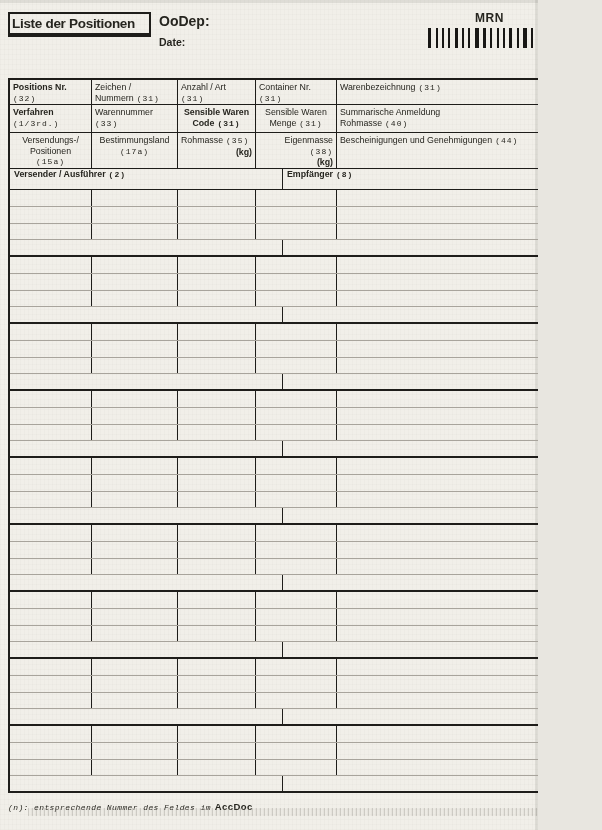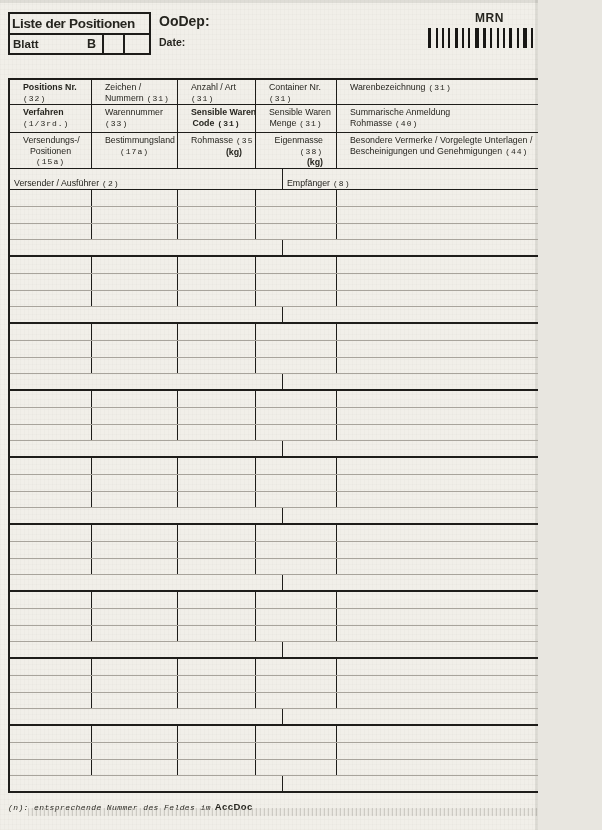--- a/index.html
+++ b/index.html
@@ -30,31 +30,31 @@
   .datel{position:absolute;left:159px;top:36px;font-weight:bold;font-size:10.5px;}
   .mrn{position:absolute;left:428px;top:11px;font-weight:bold;font-size:12px;letter-spacing:.5px;margin-left:47px;}
   .barcode{position:absolute;left:428px;top:28px;width:174px;height:20px;}
   .barcode .bar{position:absolute;top:0;height:20px;background:#181715;}
   
   .postable{position:absolute;left:8px;top:78px;width:582px;border:2px solid var(--ink);box-sizing:border-box;}
   .hrow{display:grid;grid-template-columns:82px 86px 78px 81px 1fr;box-sizing:border-box;border-bottom:1.5px solid var(--ink);}
   .hrow.r1{height:25px;}
   .hrow.r2{height:28px;}
   .hrow.r3{height:36px;}
-  .hc{padding:2px 13px;box-sizing:border-box;overflow:hidden;}
+  .hc{padding:2px 3px;box-sizing:border-box;overflow:hidden;}
   .hc.vline{border-right:1.5px solid var(--ink);}
   .ln{font-size:8.8px;line-height:10.5px;white-space:nowrap;}
   .ln .n{font-family:"Liberation Mono","DejaVu Sans Mono",monospace;font-size:8px;letter-spacing:1px;}
   .ln .n.pad{margin-left:3px;}
   .b{font-weight:bold;}
   .center{text-align:center;}
   .right{text-align:right;}
   
   .vrow{display:grid;grid-template-columns:273px 1fr;height:21px;border-bottom:1.5px solid var(--ink);box-sizing:border-box;}
-  .vcell{display:flex;align-items:flex-end;padding:0 4px;box-sizing:border-box;}
+  .vcell{display:flex;align-items:flex-start;padding:0 4px;box-sizing:border-box;font-weight:bold;}
   .vcell.l{border-right:1.5px solid var(--ink);}
   
   .blk{box-sizing:border-box;border-bottom:2px solid var(--ink);}
   .blk.last{border-bottom:none;}
   .brow5{display:grid;grid-template-columns:82px 86px 78px 81px 1fr;box-sizing:border-box;border-bottom:1px solid var(--line-light);}
   .brow5 .bc{box-sizing:border-box;}
   .brow5 .bc.vline{border-right:1.5px solid var(--ink);}
   .brow2{display:grid;grid-template-columns:273px 1fr;box-sizing:border-box;}
   .brow2 .bc.l{border-right:1.5px solid var(--ink);box-sizing:border-box;}
   
@@ -65,28 +65,20 @@
 </head>
 <body>
 
 <div class="page">
   <div class="edge-top"></div>
   <div class="edge-right"></div>
 
   <div class="titlebox">
     <div class="title-row">
       <span class="t">Liste der Positionen</span>
-    </div>
-    <div class="blatt-row">
-      <div class="blatt-main">
-        <span class="lbl">Blatt</span>
-        <span class="val">B</span>
-      </div>
-      <div class="blatt-small"></div>
-      <div class="blatt-small last"></div>
     </div>
   </div>
 
   <div class="oodep">OoDep:</div>
   <div class="datel">Date:</div>
   <div class="mrn">MRN</div>
   <div class="barcode" id="barcode">
       <span class="bar" style="left: 0px; width: 3px;"></span>
       <span class="bar" style="left: 8px; width: 2px;"></span>
       <span class="bar" style="left: 14px; width: 2px;"></span>
@@ -173,21 +165,20 @@
       <div class="hc vline">
         <div class="ln"><span>Rohmasse</span><span class="n pad">(35)</span></div>
         <div class="ln b right">(kg)</div>
       </div>
       <div class="hc vline right">
         <div class="ln">Eigenmasse</div>
         <div class="ln"><span class="n">(38)</span></div>
         <div class="ln b">(kg)</div>
       </div>
       <div class="hc">
-        <div class="ln">Besondere Vermerke / Vorgelegte Unterlagen /</div>
         <div class="ln"><span>Bescheinigungen und Genehmigungen</span><span class="n pad">(44)</span></div>
       </div>
     </div>
 
     <div class="vrow">
       <div class="vcell l">
         <div class="ln"><span>Versender / Ausführer</span><span class="n pad">(2)</span></div>
       </div>
       <div class="vcell">
         <div class="ln"><span>Empfänger</span><span class="n pad">(8)</span></div>

